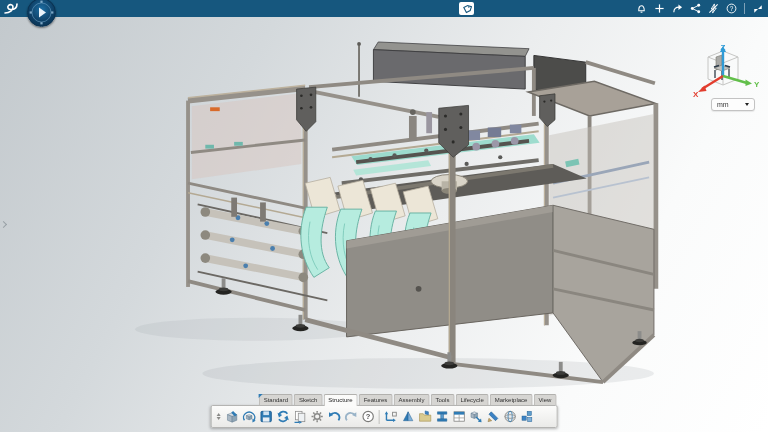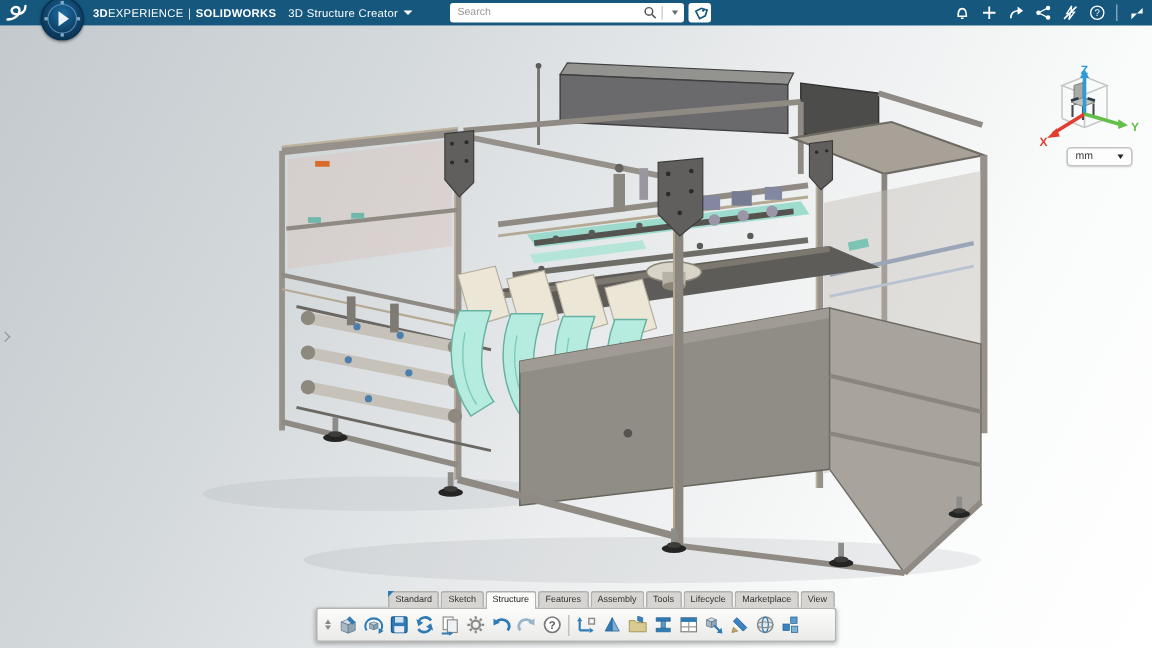--- a/index.html
+++ b/index.html
@@ -85,38 +85,21 @@
     <div class="compass">
       <svg width="27" height="27" viewBox="0 0 27 27">
         <polygon points="11,8.5 18,13.5 11,18.5" fill="#eaf3fa"></polygon>
         <circle cx="13.5" cy="13.5" r="9.5" fill="none" stroke="#6fa3c8" stroke-width="0.8" opacity="0.7"></circle>
         <rect x="12.4" y="1.6" width="2.2" height="2.2" fill="#9cc3de" opacity="0.8"></rect>
         <rect x="12.4" y="23.2" width="2.2" height="2.2" fill="#9cc3de" opacity="0.8"></rect>
         <rect x="1.6" y="12.4" width="2.2" height="2.2" fill="#9cc3de" opacity="0.8"></rect>
         <rect x="23.2" y="12.4" width="2.2" height="2.2" fill="#9cc3de" opacity="0.8"></rect>
       </svg>
     </div>
-    <div class="brand">
-      <b>3D</b>
-        <span>EXPERIENCE</span>
-      <span class="sep">|</span>
-      <b>SOLIDWORKS</b>
-      <span class="apptitle">3D Structure Creator</span>
-      <span class="caret-down"></span>
-    </div>
-
-    <div class="searchwrap">
-      <input type="text" placeholder="Search" style="">
-      <svg width="9" height="9" viewBox="0 0 10 10">
-        <circle cx="4" cy="4" r="2.8" fill="none" stroke="#555" stroke-width="1.1"></circle>
-        <line x1="6.2" y1="6.2" x2="9" y2="9" stroke="#555" stroke-width="1.1"></line>
-      </svg>
-      <span class="search-div"></span>
-      <span class="search-caret"></span>
-    </div>
+
     <div class="tagbtn">
       <svg width="10" height="10" viewBox="0 0 10 10">
         <path d="M1.5,4.5 L4.5,1.5 L8.5,1.5 L8.5,5.5 L5.5,8.5 Z" fill="none" stroke="#16577e" stroke-width="1.1" transform="rotate(18 5 5)"></path>
         <circle cx="6.8" cy="3" r="0.8" fill="#16577e"></circle>
       </svg>
     </div>
 
     <div class="topicons">
       <span class="tico">
         <svg width="11" height="11" viewBox="0 0 12 12">

